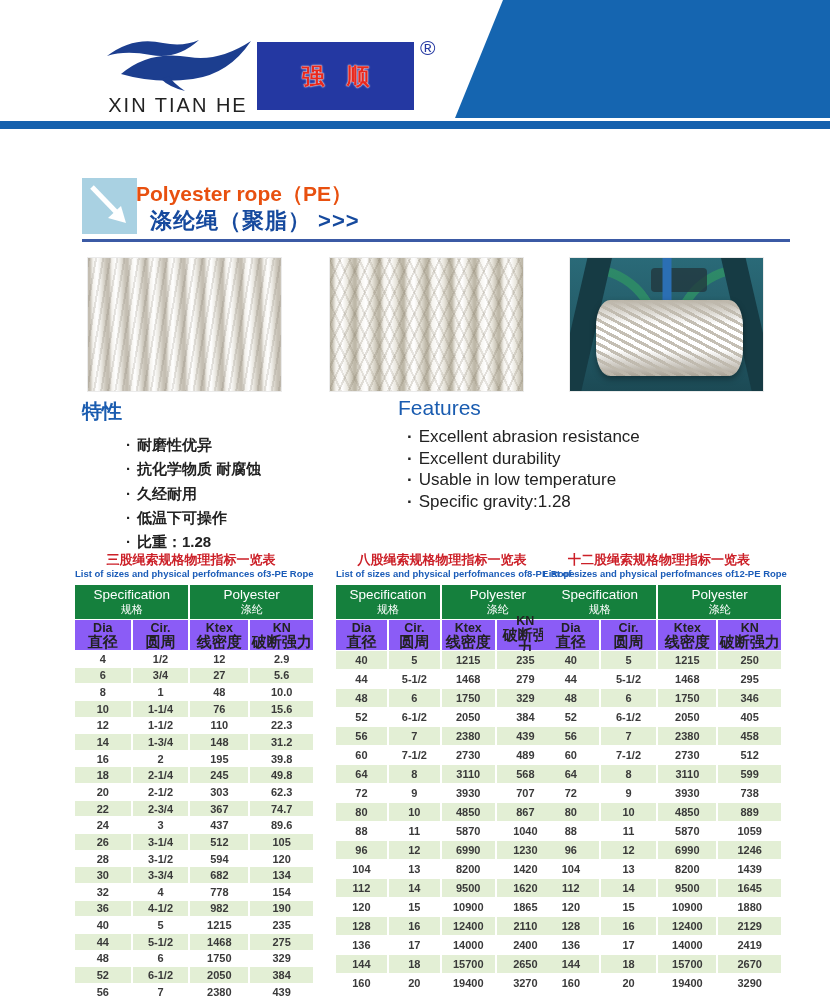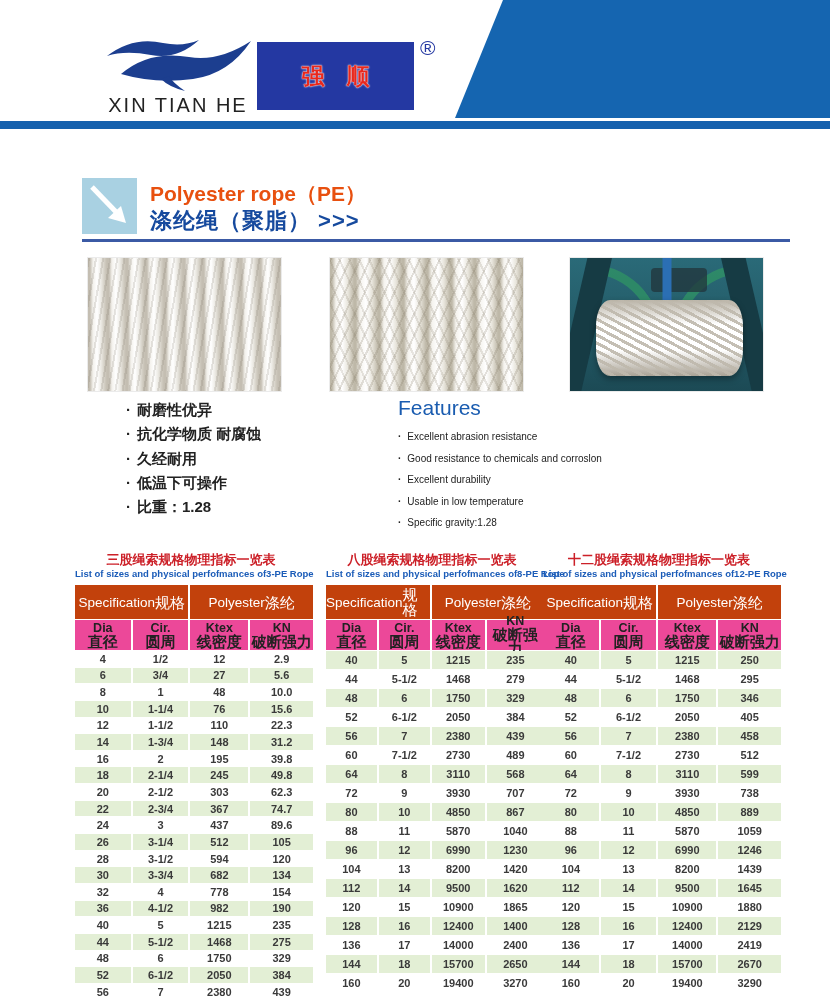--- a/index.html
+++ b/index.html
@@ -17,21 +17,21 @@
   .brand-box { position:absolute; left:257px; top:42px; width:157px; height:68px; background:#2438a2;
     display:flex; flex-direction:column; align-items:center; justify-content:center; gap:1px; }
   .brand-en { font-family:"Liberation Serif", serif; font-weight:700; font-size:23px; color:#e8281e;
     letter-spacing:1px; text-shadow:0 0 1px #fff, 0 0 2px #fff; white-space:nowrap; }
   .brand-cn { font-size:23px; font-weight:700; color:#e8281e; letter-spacing:22px; text-indent:22px;
     text-shadow:0 0 1px #fff, 0 0 2px #fff; white-space:nowrap; }
   .reg-mark { position:absolute; left:420px; top:36px; font-size:21px; color:#2438a2; font-weight:400; }
 
   
   .arrow-box { position:absolute; left:82px; top:178px; width:55px; height:56px; background:#a9d1e2; }
-  .title-en { position:absolute; left:150px; top:180px; font-size:21px; font-weight:700; color:#e8500f; }
+  .title-en { position:absolute; left:136px; top:180px; font-size:21px; font-weight:700; color:#e8500f; }
   .title-cn { position:absolute; left:150px; top:206px; font-size:22px; font-weight:700; color:#164a9e; letter-spacing:1px; }
   .divider { position:absolute; left:82px; top:239px; width:708px; height:3px; background:#3b5aa5; }
 
   
   .fig { position:absolute; top:258px; width:193px; height:133px; box-shadow:0 0 0 1px rgba(0,0,0,.08); overflow:hidden; }
   .fig1 { left:88px; background:
     repeating-linear-gradient(100deg, rgba(120,112,98,.18) 0 2px, transparent 2px 7px),
     repeating-linear-gradient(90deg, #c4beb2 0 2px, #f3f1ec 5px, #ffffff 9px, #eceae4 13px, #cfcabf 17px, #c4beb2 19px); }
   .fig2 { left:330px; background:
     repeating-linear-gradient(115deg, rgba(130,120,100,.22) 0 2px, transparent 2px 9px),
@@ -53,37 +53,37 @@
       linear-gradient(180deg,#b9b3a6 0%, #ffffff 32%, #ffffff 66%, #a9a295 100%);
     box-shadow:0 3px 6px rgba(0,0,0,.35); }
 
   
   .feat-cn { position:absolute; left:82px; top:398px; }
   .feat-en { position:absolute; left:398px; top:396px; }
   .feat-h-cn { font-size:20px; font-weight:700; color:#1a5cb0; margin-bottom:8px; }
   .feat-h-en { font-size:21px; font-weight:500; color:#1a5cb0; margin-bottom:6px; }
   .feat-list { list-style:none; }
   .feat-cn .feat-list li { font-size:15px; font-weight:600; color:#222; line-height:24.3px;margin-left:44px; }
-  .feat-en .feat-list li { font-size:10px; font-weight:400; color:#222; line-height:21.6px; }
+  .feat-en .feat-list li { font-size:17px; font-weight:400; color:#222; line-height:21.6px;margin-left:9px; }
   .feat-list .dot { margin-right:6px; font-weight:700; }
 
   
   .spec-table { position:absolute; top:552px; }
   .spec-table.t0 { left:75px;  width:232px; }
-  .spec-table.t1 { left:326px; width:212px; }
+  .spec-table.t1 { left:336px; width:212px; }
   .spec-table.t2 { left:543px; width:232px; }
   .t-title { font-size:13px; line-height:16px; font-weight:700; color:#cc2028; text-align:center; white-space:nowrap; }
   .t-sub   { font-size:9.5px; line-height:12px; font-weight:700; color:#1b5cb8; margin-bottom:5px; white-space:nowrap; }
   .t-grid { display:grid; grid-template-columns:24% 24% 25% 27%; column-gap:2px; row-gap:1px; background:#fff; --rh:18px; }
   .spec-table.t0 .t-grid { --rh:15.65px; }
   .cell { display:flex; align-items:center; justify-content:center; }
-  .cell.ghead { background:#c2410c; color:#fff; height:34px; line-height:15px; }
+  .cell.ghead { background:#15803d; color:#fff; flex-direction:column; height:34px; line-height:15px; }
   .cell.ghead .en { font-size:13.5px; }
-  .cell.ghead .cn { font-size:15px; }
-  .cell.chead { background:#ec4899; flex-direction:column; height:30px; color:#222; line-height:14px; }
+  .cell.ghead .cn { font-size:11px; }
+  .cell.chead { background:#8b5cf6; flex-direction:column; height:30px; color:#222; line-height:14px; }
   .cell.chead .en { font-size:12.5px; font-weight:700; }
   .cell.chead .cn { font-size:15px; font-weight:700;text-align:center; }
   .cell.d { height:var(--rh); font-size:11px; font-weight:700; color:#3a3a3a; background:#fff; }
   .cell.d.g { background:#e3efd5; }
 </style>
 </head>
 <body>
 
 <div class="page">
 
@@ -120,33 +120,33 @@
     <div class="belt l"></div>
     <div class="belt r"></div>
     <div class="frame l"></div>
     <div class="frame r"></div>
     <div class="mach"></div>
     <div class="pole"></div>
     <div class="spool"></div>
   </div>
 
   <div class="feat-cn">
+    <div class="feat-h-cn">特性</div>
     <ul class="feat-list">
         <li><span class="dot">·</span><span>耐磨性优异</span></li>
         <li><span class="dot">·</span><span>抗化学物质 耐腐蚀</span></li>
         <li><span class="dot">·</span><span>久经耐用</span></li>
         <li><span class="dot">·</span><span>低温下可操作</span></li>
         <li><span class="dot">·</span><span>比重：1.28</span></li>
       </ul>
   </div>
   <div class="feat-en">
     <div class="feat-h-en">Features</div>
     <ul class="feat-list">
         <li><span class="dot">·</span><span>Excellent abrasion resistance</span></li>
-        <li><span class="dot">·</span><span>Good resistance to chemicals and corroslon</span></li>
         <li><span class="dot">·</span><span>Excellent durability</span></li>
         <li><span class="dot">·</span><span>Usable in low temperature</span></li>
         <li><span class="dot">·</span><span>Specific gravity:1.28</span></li>
       </ul>
   </div>
 
   <div class="spec-table t0">
     <div class="t-title">三股绳索规格物理指标一览表</div>
     <div class="t-sub">List of sizes and physical perfofmances of3-PE Rope</div>
     <div class="t-grid">
@@ -340,21 +340,21 @@
         <div class="cell d g">14</div>
         <div class="cell d g">9500</div>
         <div class="cell d g">1620</div>
         <div class="cell d">120</div>
         <div class="cell d">15</div>
         <div class="cell d">10900</div>
         <div class="cell d">1865</div>
         <div class="cell d g">128</div>
         <div class="cell d g">16</div>
         <div class="cell d g">12400</div>
-        <div class="cell d g">1400</div>
+        <div class="cell d g">2110</div>
         <div class="cell d">136</div>
         <div class="cell d">17</div>
         <div class="cell d">14000</div>
         <div class="cell d">2400</div>
         <div class="cell d g">144</div>
         <div class="cell d g">18</div>
         <div class="cell d g">15700</div>
         <div class="cell d g">2650</div>
         <div class="cell d">160</div>
         <div class="cell d">20</div>

